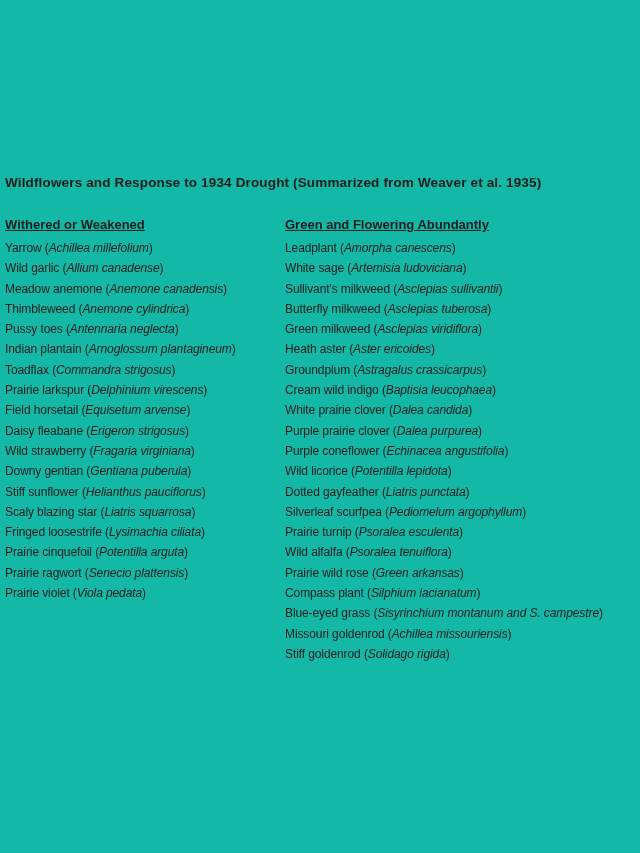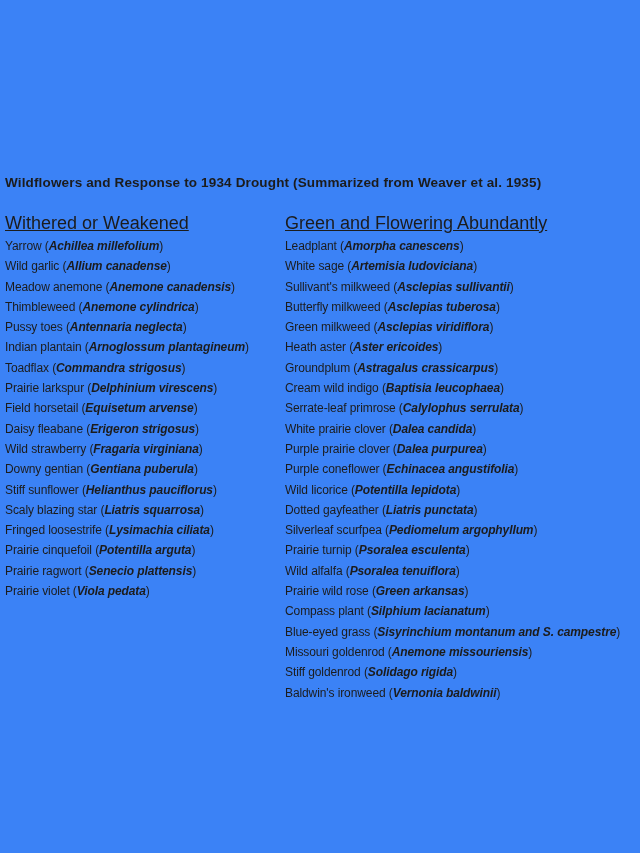--- a/index.html
+++ b/index.html
@@ -6,21 +6,21 @@
   body {
     width: 640px; height: 853px;
     background: #ffffff;
     font-family: "Liberation Sans", sans-serif;
     color: #1c1c1c;
     overflow: hidden;
   }
   .page {
     position: relative;
     width: 640px; height: 853px;
-    background: #3b82f6;
+    background: #14b8a6;
   }
   .content {
     position: absolute;
     top: 176px; left: 5px; right: 2px;
   }
   .doc-title {
     font-weight: bold;
     font-size: 13.5px;
     line-height: 14px;
     letter-spacing: 0.15px;
@@ -28,34 +28,34 @@
   }
   .columns {
     display: flex;
     margin-top: 25px;
   }
   .col { min-width: 0; }
   .col-left { flex: 0 0 280px; }
   .col-right { flex: 1 1 auto; }
   .col-header {
     display: inline-block;
-    font-weight: normal;
-    font-size: 18px;
+    font-weight: bold;
+    font-size: 13px;
     line-height: 16px;
     text-decoration: underline;
     margin-bottom: 5px;
     white-space: nowrap;
   }
   .item {
     font-size: 12px;
     line-height: 20.3px;
     white-space: nowrap;
     letter-spacing: -0.1px;
   }
-  .item em { font-style: italic; font-weight: bold; }
+  .item em { font-style: italic; }
 </style>
 </head>
 <body>
 
 <div class="page">
   <div class="content">
     <div class="doc-title">Wildflowers and Response to 1934 Drought (Summarized from Weaver et al. 1935)</div>
     <div class="columns">
       <div class="col col-left">
         <span class="col-header">Withered or Weakened</span>
@@ -84,32 +84,30 @@
         <span class="col-header">Green and Flowering Abundantly</span>
         <div>
             <div class="item">Leadplant (<em>Amorpha canescens</em>)</div>
             <div class="item">White sage (<em>Artemisia ludoviciana</em>)</div>
             <div class="item">Sullivant's milkweed (<em>Asclepias sullivantii</em>)</div>
             <div class="item">Butterfly milkweed (<em>Asclepias tuberosa</em>)</div>
             <div class="item">Green milkweed (<em>Asclepias viridiflora</em>)</div>
             <div class="item">Heath aster (<em>Aster ericoides</em>)</div>
             <div class="item">Groundplum (<em>Astragalus crassicarpus</em>)</div>
             <div class="item">Cream wild indigo (<em>Baptisia leucophaea</em>)</div>
-            <div class="item">Serrate-leaf primrose (<em>Calylophus serrulata</em>)</div>
             <div class="item">White prairie clover (<em>Dalea candida</em>)</div>
             <div class="item">Purple prairie clover (<em>Dalea purpurea</em>)</div>
             <div class="item">Purple coneflower (<em>Echinacea angustifolia</em>)</div>
             <div class="item">Wild licorice (<em>Potentilla lepidota</em>)</div>
             <div class="item">Dotted gayfeather (<em>Liatris punctata</em>)</div>
             <div class="item">Silverleaf scurfpea (<em>Pediomelum argophyllum</em>)</div>
             <div class="item">Prairie turnip (<em>Psoralea esculenta</em>)</div>
             <div class="item">Wild alfalfa (<em>Psoralea tenuiflora</em>)</div>
             <div class="item">Prairie wild rose (<em>Green arkansas</em>)</div>
             <div class="item">Compass plant (<em>Silphium lacianatum</em>)</div>
             <div class="item">Blue-eyed grass (<em>Sisyrinchium montanum and S. campestre</em>)</div>
-            <div class="item">Missouri goldenrod (<em>Anemone missouriensis</em>)</div>
+            <div class="item">Missouri goldenrod (<em>Achillea missouriensis</em>)</div>
             <div class="item">Stiff goldenrod (<em>Solidago rigida</em>)</div>
-            <div class="item">Baldwin's ironweed (<em>Vernonia baldwinii</em>)</div>
           </div>
       </div>
     </div>
   </div>
 </div>
 
 </body></html>

